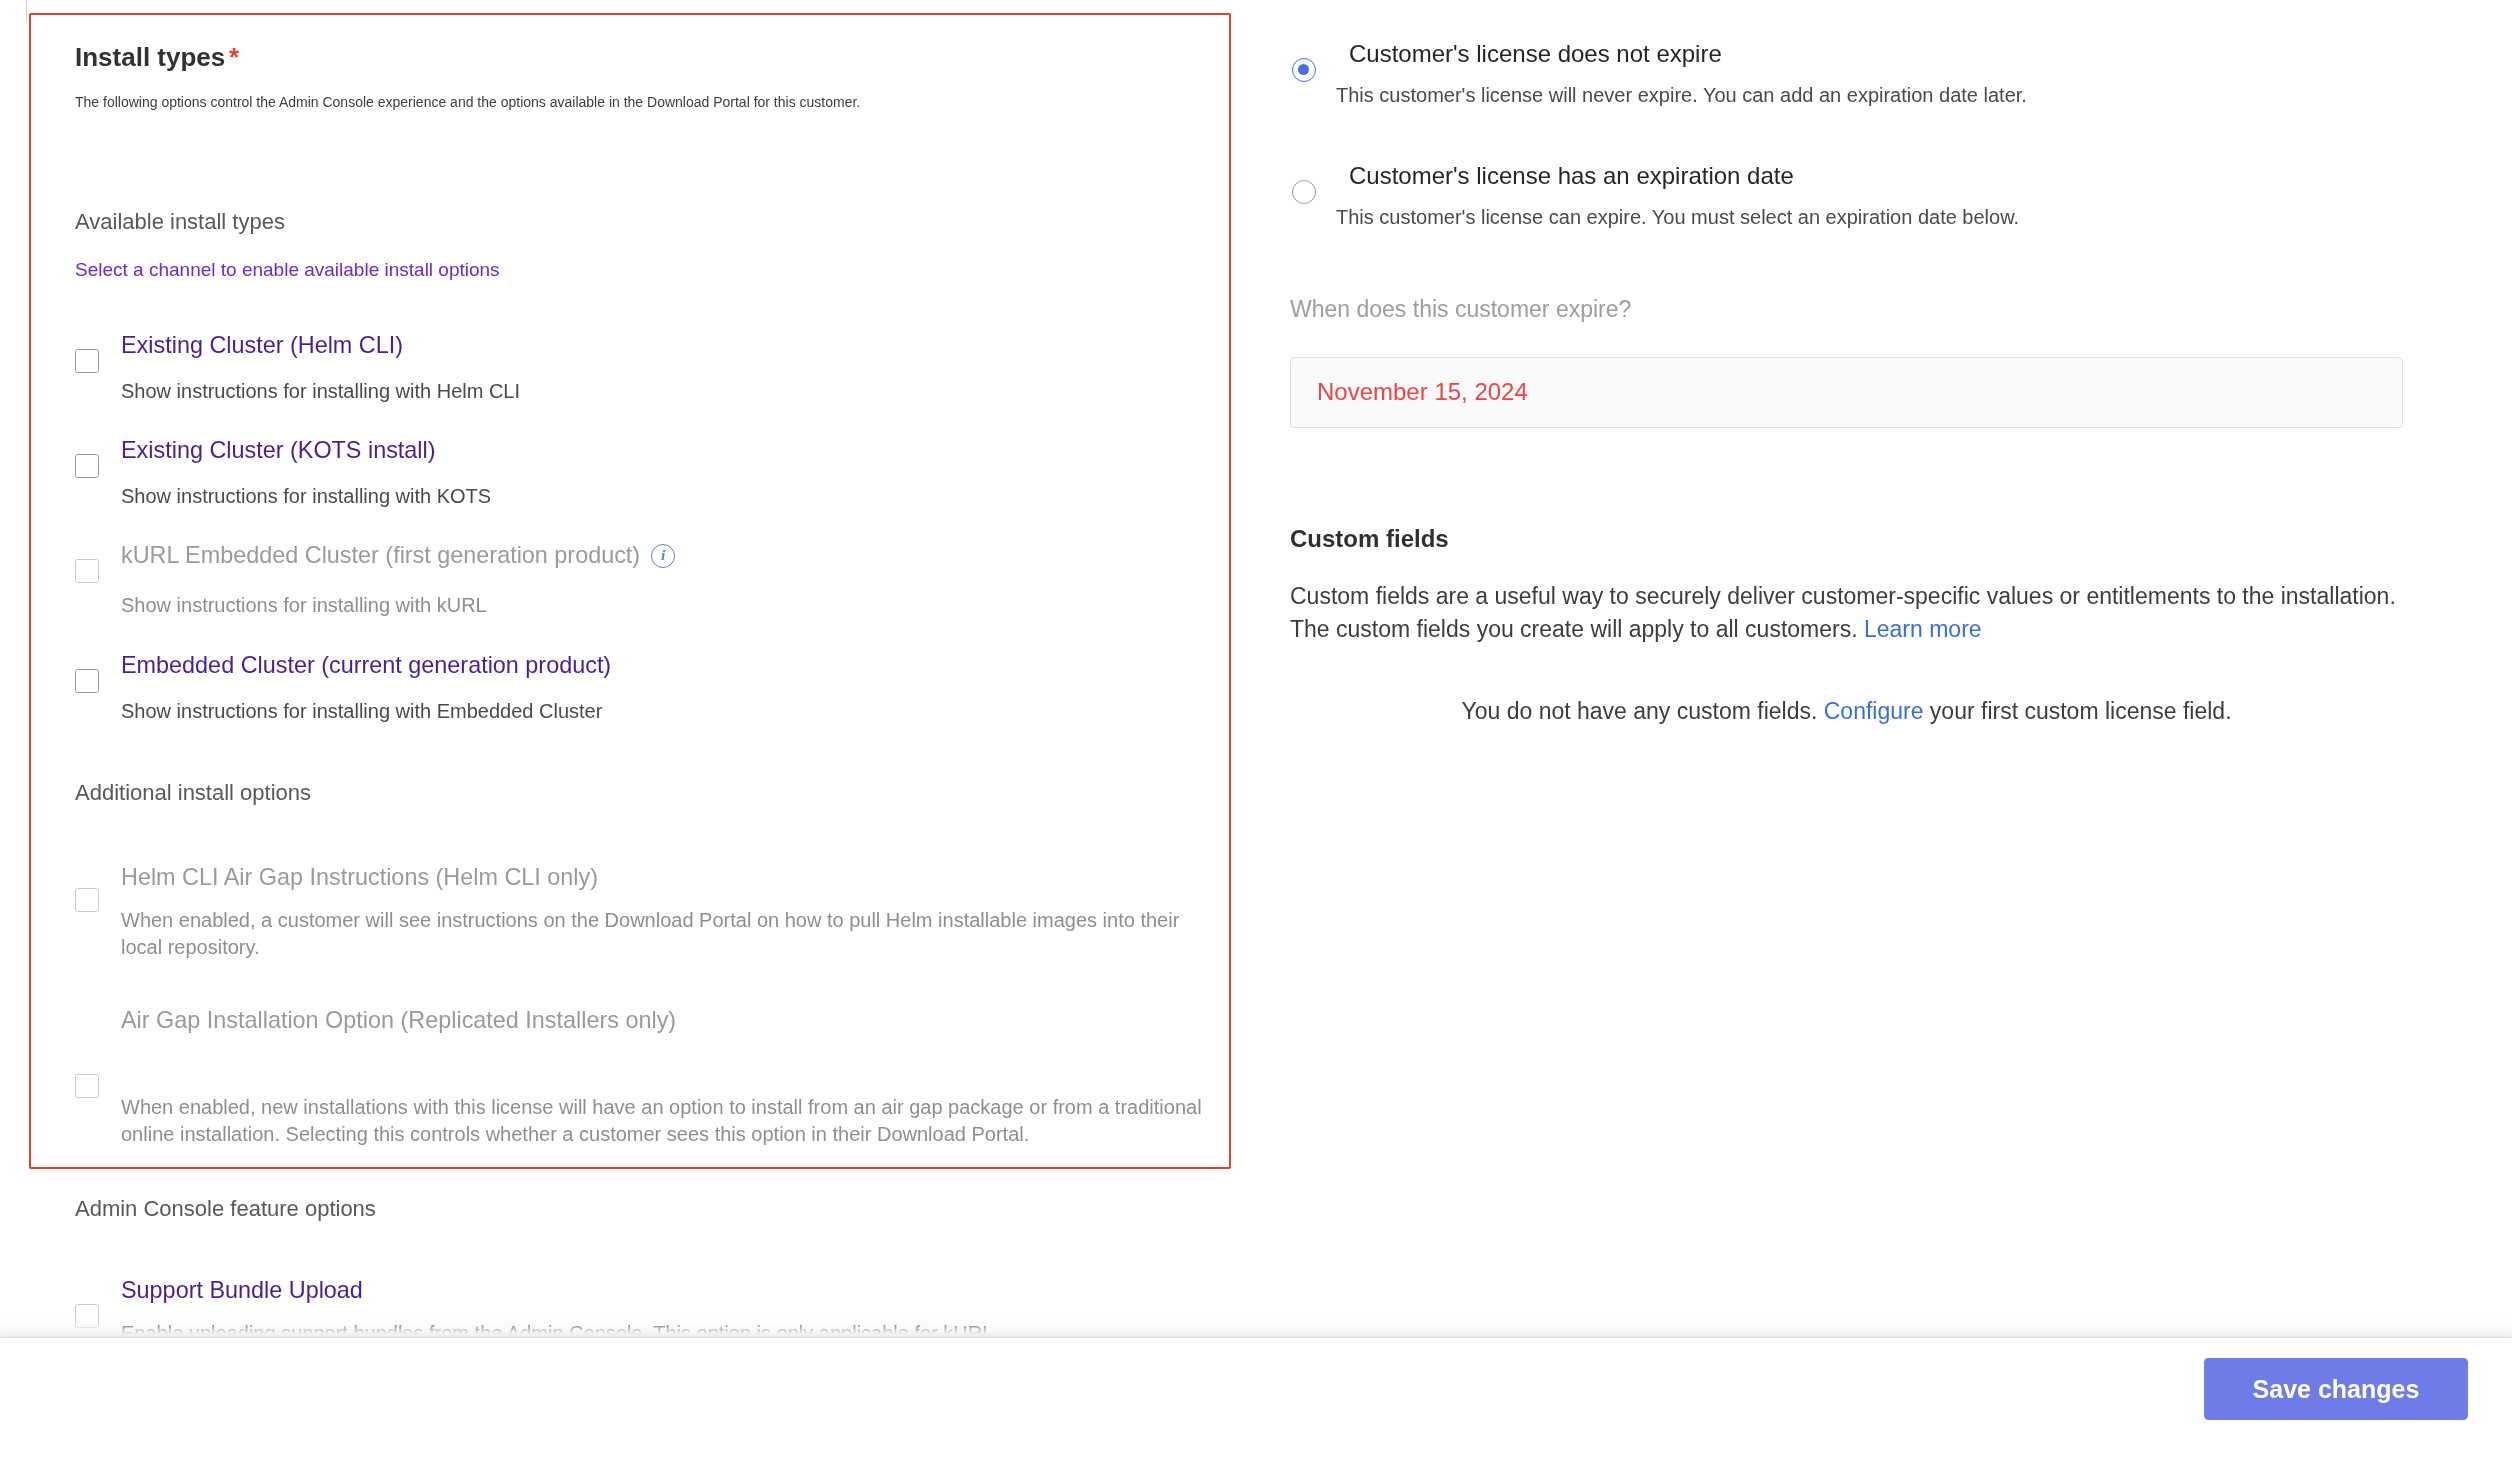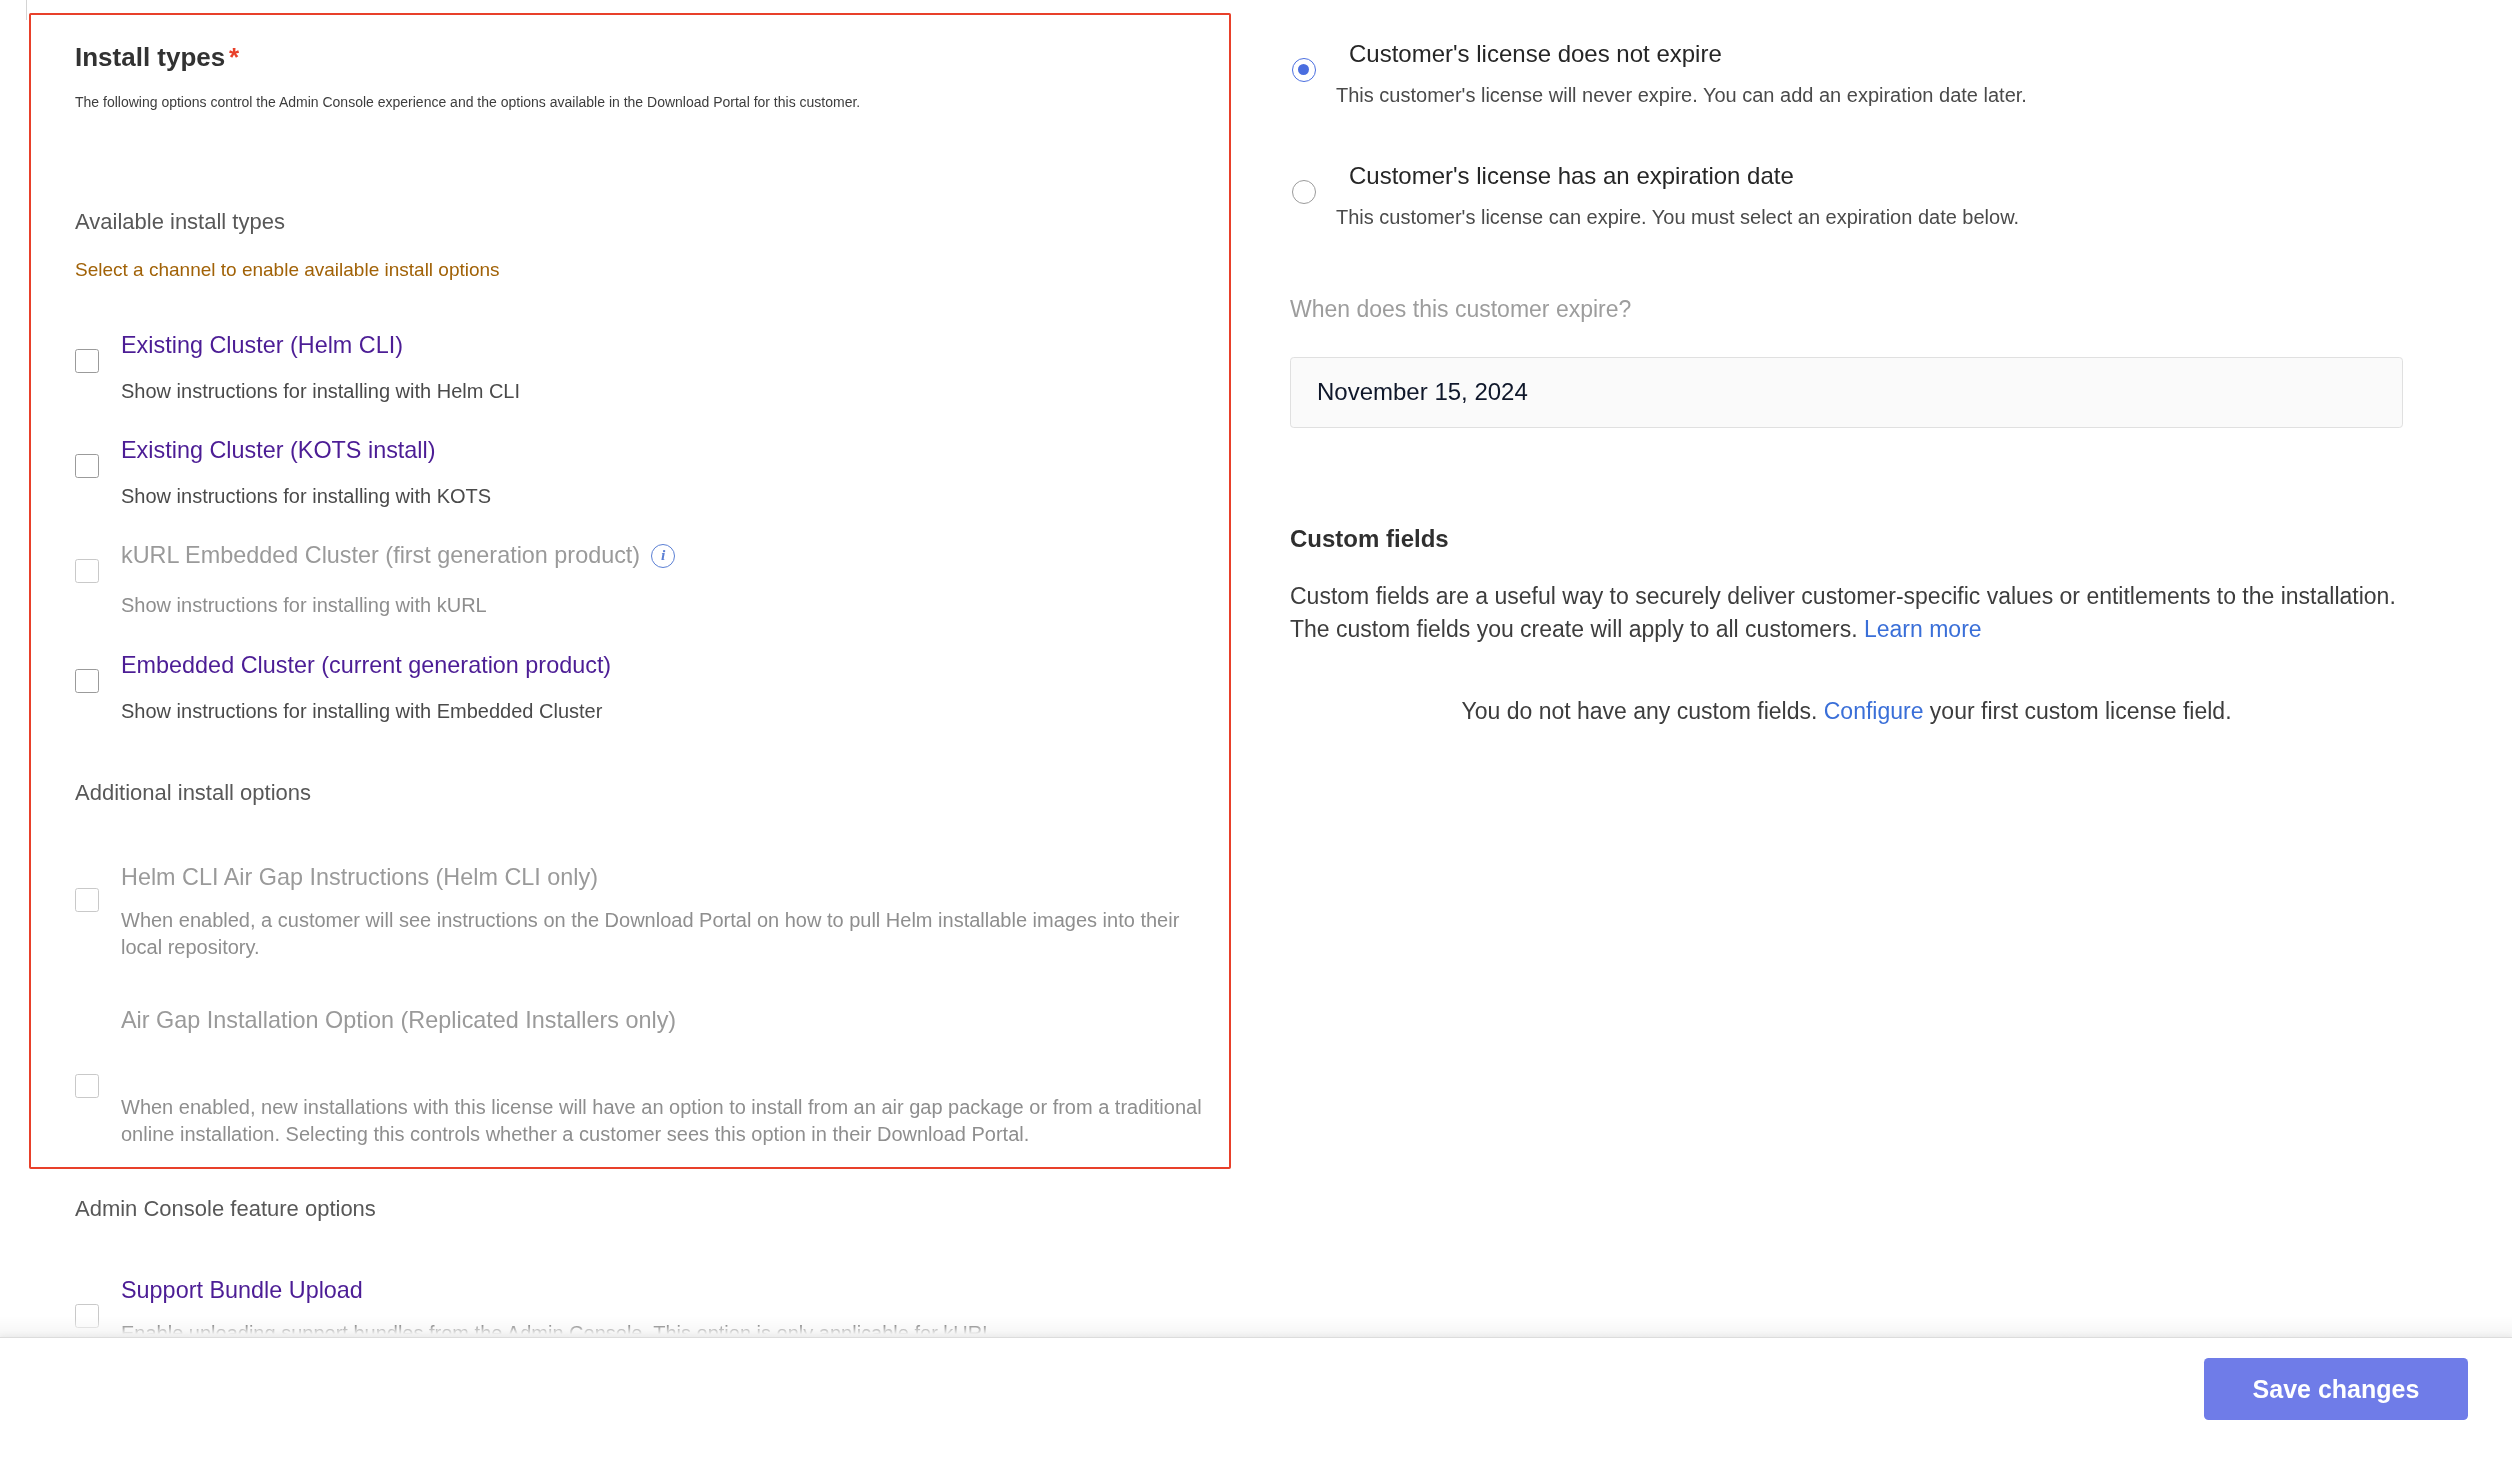--- a/index.html
+++ b/index.html
@@ -68,21 +68,21 @@
     left: 75px;
     font-size: 22px;
     color: #585858;
   }
   .subhead.a { top: 209px; }
   .subhead.b { top: 780px; }
   .sub-note {
     position: absolute;
     left: 75px; top: 259px;
     font-size: 19px;
-    color: #a16207;
+    color: #6d28d9;
   }
 
   
   .cb-row { position: absolute; left: 75px; width: 1099px; }
   .cb-box {
     position: absolute;
     left: 0px;
     width: 24px; height: 24px;
     border: 1.8px solid #9b9b9b;
     border-radius: 2.7px;
@@ -167,21 +167,21 @@
     left: 1290px; top: 357px;
     width: 1113px; height: 71px;
     border: 0.9px solid #e0e0e0;
     border-radius: 3.7px;
     background: #fafafa;
   }
   .date-text {
     position: absolute;
     left: 26px; top: 20px;
     font-size: 24px;
-    color: #0f172a;
+    color: #ef4444;
   }
 
   .cf-title {
     position: absolute;
     left: 1290px; top: 525px;
     font-size: 24px;
     font-weight: bold;
     color: #2f2f2f;
   }
   .cf-desc {

